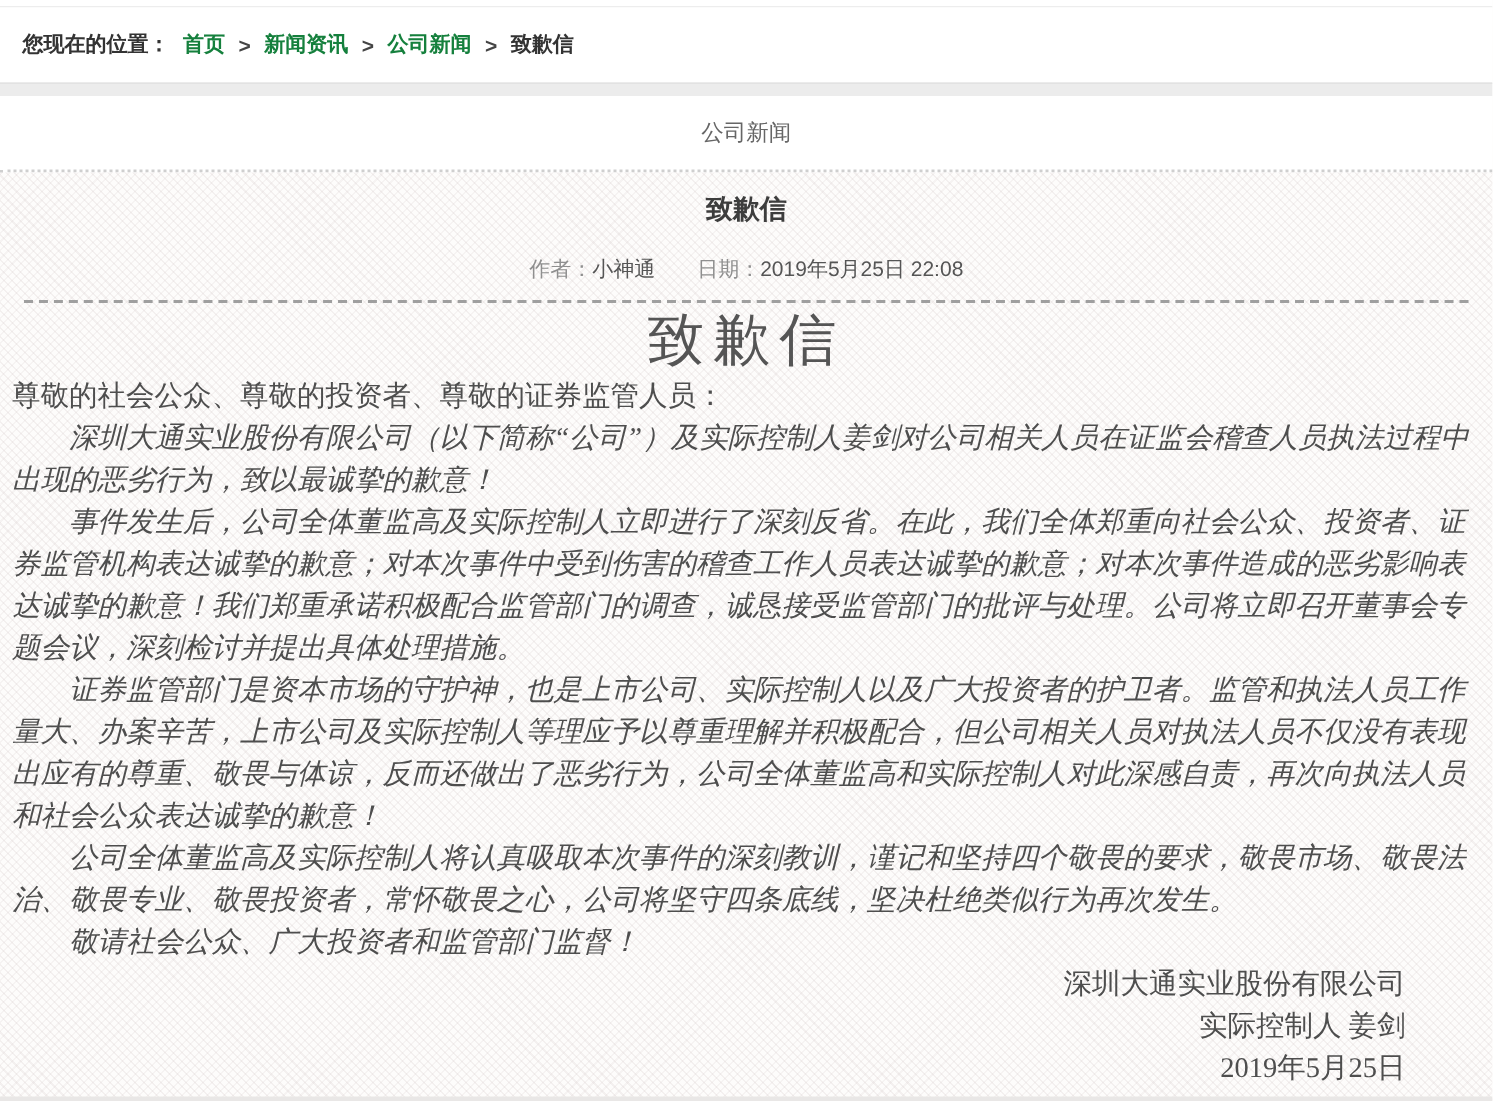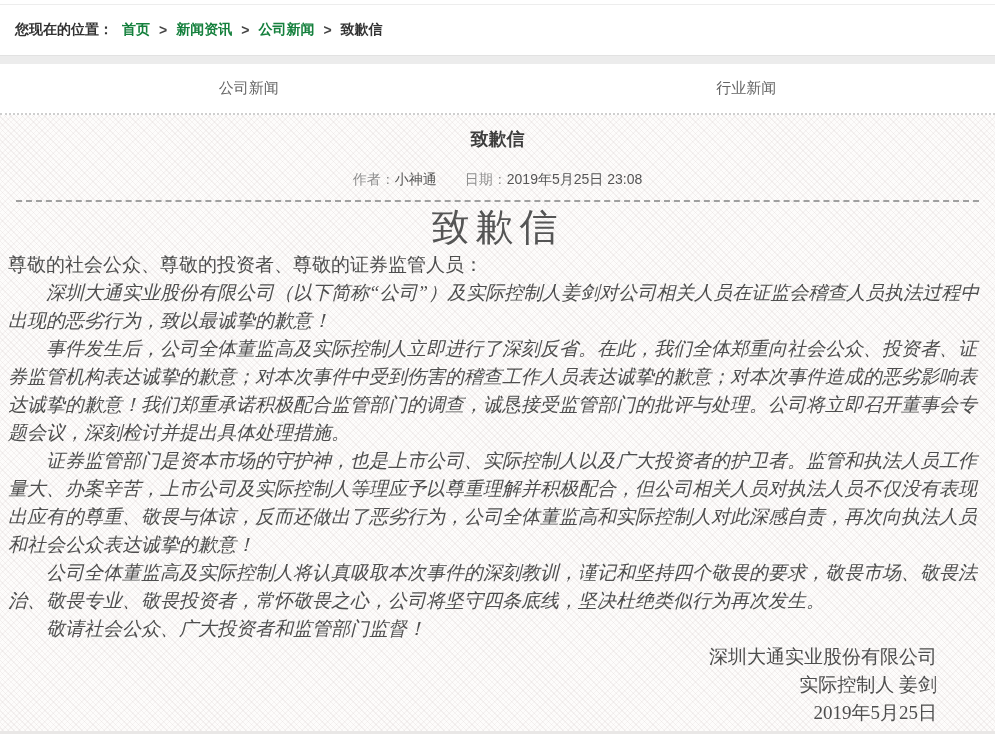--- a/index.html
+++ b/index.html
@@ -59,21 +59,21 @@
 
   
   .letter{
     font-family:"Liberation Serif","DejaVu Serif",serif;
     color:#4e4e4e;font-size:19px;line-height:28px;
   }
   .letter-title{
     text-align:center;font-size:38px;line-height:48px;color:#555;
     font-weight:normal;margin:1px 0 0 0;letter-spacing:6px;
   }
-  .salutation{margin:0;}
+  .salutation{margin:0;font-family:Liberation Mono, monospace;}
   .letter p.body-p{margin:0;text-indent:2em;font-style:italic;}
   .signature{ text-align:right;padding-right:50px; }
   .signature div{line-height:28px;}
 
   .bottom-strip{height:3px;background:#e9e7e6;}
 </style>
 </head>
 <body>
 
 <div class="page">
@@ -88,29 +88,28 @@
     <span class="crumb-sep">&gt;</span>
     <a class="crumb-link">公司新闻</a>
     <span class="crumb-sep">&gt;</span>
     <span class="crumb-current">致歉信</span>
   </div>
 
   <div class="gray-band"></div>
 
   <div class="tab-row">
     <div class="tab">公司新闻</div>
-    <div class="tab">行业新闻</div>
   </div>
 
   <div class="article">
 
     <h1 class="news-title">致歉信</h1>
 
     <div class="meta">
-      <span class="lbl">作者：</span><span>小神通</span><span class="gap"></span><span class="lbl">日期：</span><span>2019年5月25日 23:08</span>
+      <span class="lbl">作者：</span><span>小神通</span><span class="gap"></span><span class="lbl">日期：</span><span>2019年5月25日 22:08</span>
     </div>
 
     <hr class="dash-rule">
 
     <div class="letter">
       <h2 class="letter-title">致歉信</h2>
       <p class="salutation">尊敬的社会公众、尊敬的投资者、尊敬的证券监管人员：</p>
       <p class="body-p">深圳大通实业股份有限公司（以下简称“公司”）及实际控制人姜剑对公司相关人员在证监会稽查人员执法过程中出现的恶劣行为，致以最诚挚的歉意！</p>
       <p class="body-p">事件发生后，公司全体董监高及实际控制人立即进行了深刻反省。在此，我们全体郑重向社会公众、投资者、证券监管机构表达诚挚的歉意；对本次事件中受到伤害的稽查工作人员表达诚挚的歉意；对本次事件造成的恶劣影响表达诚挚的歉意！我们郑重承诺积极配合监管部门的调查，诚恳接受监管部门的批评与处理。公司将立即召开董事会专题会议，深刻检讨并提出具体处理措施。</p>
       <p class="body-p">证券监管部门是资本市场的守护神，也是上市公司、实际控制人以及广大投资者的护卫者。监管和执法人员工作量大、办案辛苦，上市公司及实际控制人等理应予以尊重理解并积极配合，但公司相关人员对执法人员不仅没有表现出应有的尊重、敬畏与体谅，反而还做出了恶劣行为，公司全体董监高和实际控制人对此深感自责，再次向执法人员和社会公众表达诚挚的歉意！</p>

